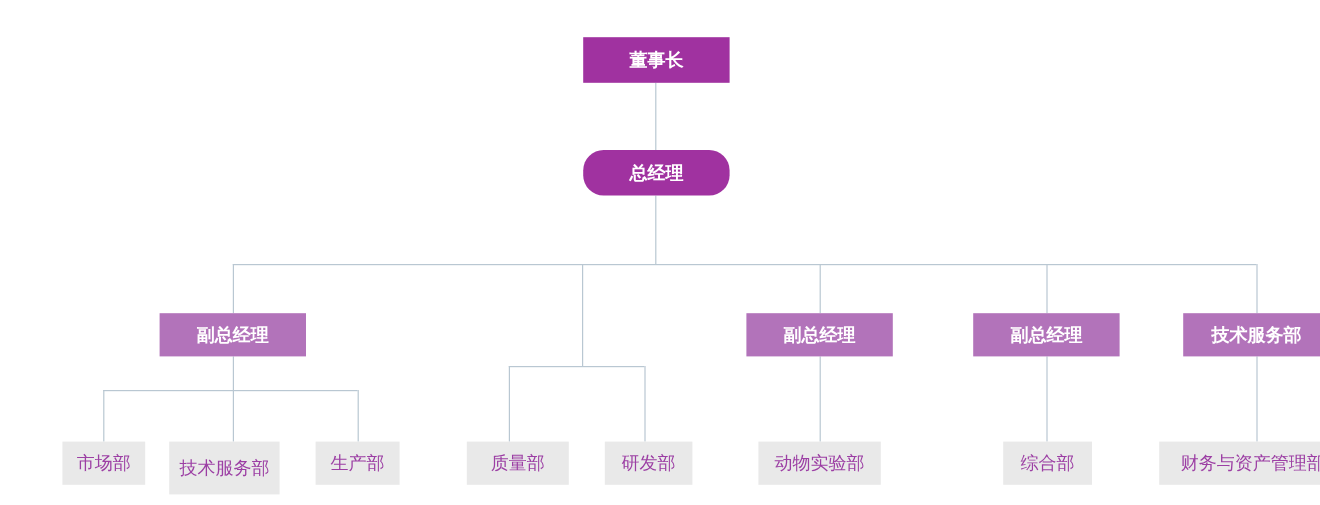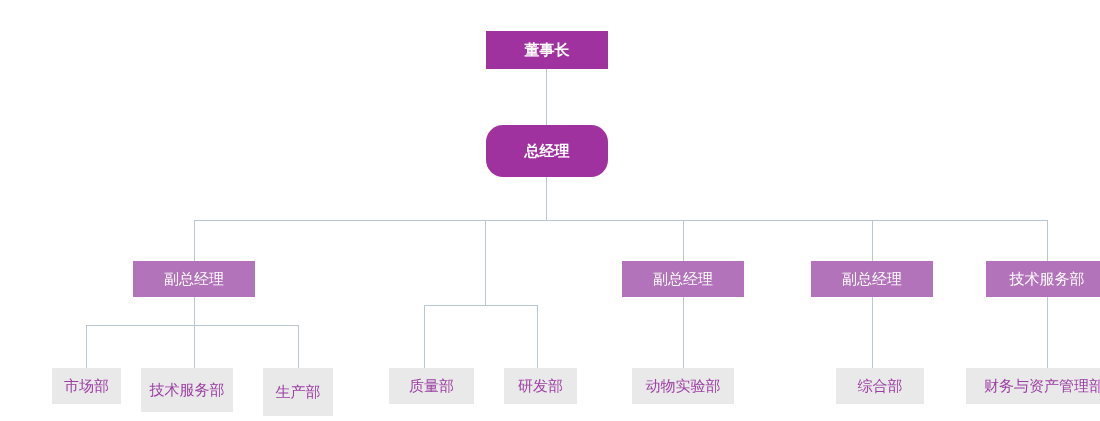--- a/index.html
+++ b/index.html
@@ -32,21 +32,21 @@
     box-sizing: border-box;
   }
   .box.lvl1 {
     background: var(--executive-box, #A032A0);
     color: var(--executive-text, #FFFFFF);
     font-weight: 600;
   }
   .box.lvl2 {
     background: var(--manager-box, #B273BA);
     color: var(--executive-text, #FFFFFF);
-    font-weight: 400;
+    font-weight: 700;
   }
   .box.leaf {
     background: var(--department-box, #E9E9E9);
     color: var(--department-text, #9C3FA4);
     font-weight: 400;
   }
 </style>
 </head>
 <body>
 
@@ -69,29 +69,29 @@
 
   <div class="line h" style="left:388px; top:305px; width:113px;"></div>
   <div class="line v" style="left:388px; top:305px; height:63px;"></div>
   <div class="line v" style="left:501px; top:305px; height:63px;"></div>
 
   <div class="line v" style="left:647px;  top:297px; height:71px;"></div>
   <div class="line v" style="left:836px;  top:297px; height:71px;"></div>
   <div class="line v" style="left:1011px; top:297px; height:71px;"></div>
 
   <div class="box lvl1" style="left:450px; top:31px;  width:122px; height:38px;">董事长</div>
-  <div class="box lvl1" style="left:450px; top:125px; width:122px; height:52px;border-radius:17px;">总经理</div>
+  <div class="box lvl1" style="left:450px; top:125px; width:122px; height:38px;border-radius:17px;">总经理</div>
 
   <div class="box lvl2" style="left:97px;  top:261px; width:122px; height:36px;">副总经理</div>
   <div class="box lvl2" style="left:586px; top:261px; width:122px; height:36px;">副总经理</div>
   <div class="box lvl2" style="left:775px; top:261px; width:122px; height:36px;">副总经理</div>
   <div class="box lvl2" style="left:950px; top:261px; width:122px; height:36px;">技术服务部</div>
 
   <div class="box leaf" style="left:16px;  top:368px; width:69px;  height:36px;">市场部</div>
   <div class="box leaf" style="left:105px; top:368px; width:92px;  height:44px;">技术服务部</div>
-  <div class="box leaf" style="left:227px; top:368px; width:70px;  height:48px;">生产部</div>
+  <div class="box leaf" style="left:227px; top:368px; width:70px;  height:36px;">生产部</div>
   <div class="box leaf" style="left:353px; top:368px; width:85px;  height:36px;">质量部</div>
   <div class="box leaf" style="left:468px; top:368px; width:73px;  height:36px;">研发部</div>
   <div class="box leaf" style="left:596px; top:368px; width:102px; height:36px;">动物实验部</div>
-  <div class="box leaf" style="left:800px; top:368px; width:88px;  height:36px;">综合部</div>
+  <div class="box leaf" style="left:800px; top:368px; width:74px;  height:36px;">综合部</div>
   <div class="box leaf" style="left:930px; top:368px; width:156px; height:36px;">财务与资产管理部</div>
 
 </div>
 
 </body></html>

